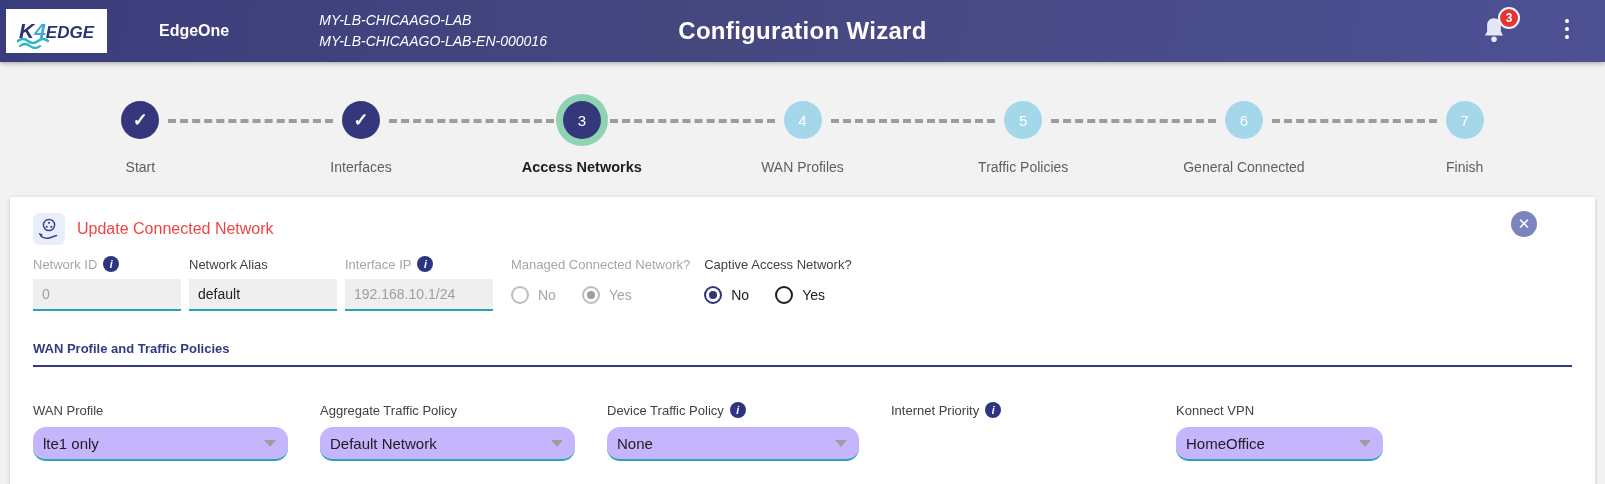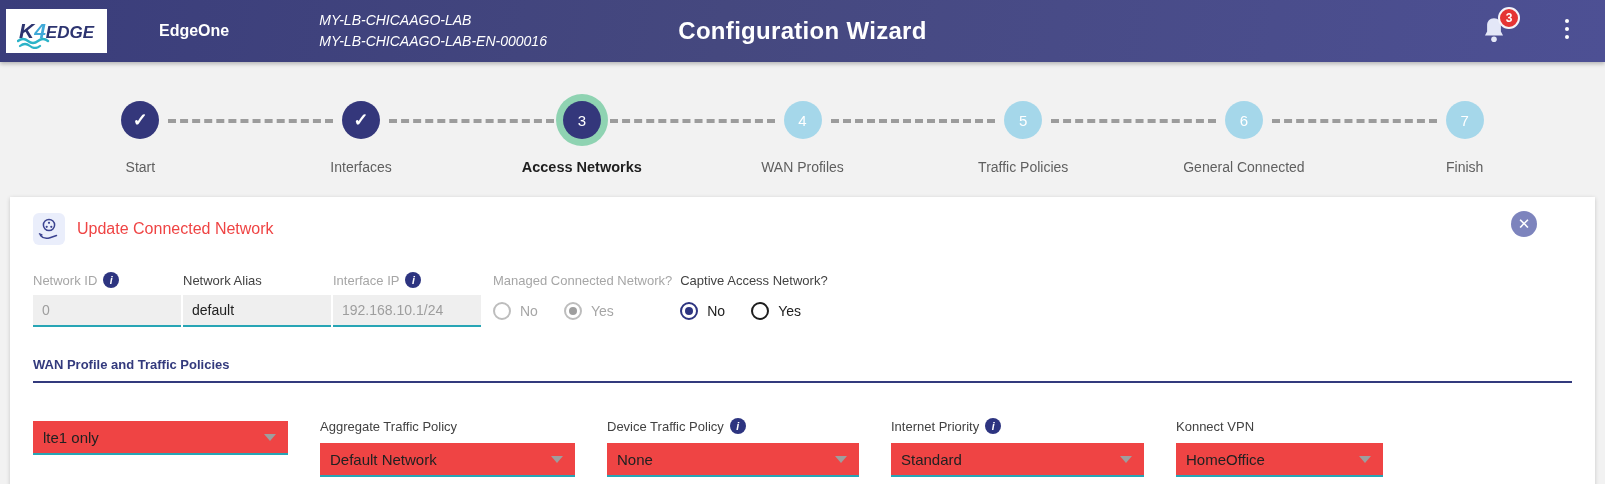--- a/index.html
+++ b/index.html
@@ -47,21 +47,21 @@
   .panel { background:#fff; margin:0 10px; min-height:300px; box-shadow:0 1px 4px rgba(0,0,0,.18);
     padding:16px 23px 30px 23px; position:relative; }
   .panel-header { display:flex; align-items:center; gap:12px; }
   .panel-icon { width:32px; height:32px; background:#eaeefb; border-radius:6px;
     display:flex; align-items:center; justify-content:center; }
   .panel-title { color:#ef4444; font-weight:normal; font-size:16px; }
   .close-btn { position:absolute; right:58px; top:14px; width:26px; height:26px; border-radius:50%;
     background:var(--close-purple,#7d84bd); color:#fff; display:flex; align-items:center; justify-content:center;
     font-size:15px; cursor:pointer; }
 
-  .form-row { display:flex; margin-top:24px; gap:2px; }
+  .form-row { display:flex; margin-top:8px; gap:8px; }
   .field { width:148px; }
   .field-label { font-size:13px; color:#424242; height:22px; display:flex; align-items:center; gap:6px; }
   .field-label.dis { color:#a6a6a6; }
   .info-icon { width:16px; height:16px; border-radius:50%; background:var(--navy,#2d3480); color:#fff;
     font-size:10.5px; font-weight:bold; font-style:italic; display:inline-flex; align-items:center;
     justify-content:center; cursor:pointer; flex:0 0 auto; }
   .text-input { width:100%; height:32px; margin-top:4px; background:#efefef; border:none;
     border-bottom:2px solid var(--accent-teal,#27a5b5); font-size:14px; color:#212121; padding:0 9px;
     font-family:"Liberation Sans", sans-serif; outline:none; }
   .text-input.dis { color:#9e9e9e; }
@@ -76,22 +76,22 @@
   .radio.dis { border-color:#bdbdbd; }
   .radio.dis.checked::after { background:#9e9e9e; }
   .radio-label { font-size:14px; color:#212121; }
   .radio-option.disabled .radio-label { color:#a6a6a6; }
   .radio-option.disabled { cursor:default; }
 
   .section-title { margin-top:30px; color:var(--section-navy,#333a7d); font-weight:bold; font-size:13px;
     padding-bottom:9px; border-bottom:2px solid var(--section-navy,#333a7d); }
 
   .dd-row { display:flex; margin-top:32px; gap:32px; }
-  .dd-box { margin-top:6px; height:34px; background:#ef4444; border-bottom:2px solid var(--accent-teal,#27a5b5);
-    display:flex; align-items:center; justify-content:space-between; padding:0 12px 0 10px; cursor:pointer; }
+  .dd-box { margin-top:6px; height:34px; background:#c4b5fd; border-bottom:2px solid var(--accent-teal,#27a5b5);
+    display:flex; align-items:center; justify-content:space-between; padding:0 12px 0 10px; cursor:pointer;border-radius:13px; }
   .dd-value { font-size:15px; color:#212121; }
   .caret { width:0; height:0; border-left:6px solid transparent; border-right:6px solid transparent;
     border-top:7px solid #9e9e9e; }
 </style>
 </head>
 <body>
 
 <div class="header">
   <div class="logo-box">
     <span class="logo-text">
@@ -221,20 +221,23 @@
           <span class="radio-label">Yes</span>
         </div>
       </div>
     </div>
   </div>
 
   <div class="section-title">WAN Profile and Traffic Policies</div>
 
   <div class="dd-row">
     <div style="width:255px">
+      <div class="field-label">
+        <span>WAN Profile</span>
+      </div>
       <div class="dd-box">
         <span class="dd-value">lte1 only</span>
         <span class="caret"></span>
       </div>
     </div>
     <div style="width:255px">
       <div class="field-label">
         <span>Aggregate Traffic Policy</span>
       </div>
       <div class="dd-box">
@@ -250,24 +253,20 @@
       <div class="dd-box">
         <span class="dd-value">None</span>
         <span class="caret"></span>
       </div>
     </div>
     <div style="width:253px">
       <div class="field-label">
         <span>Internet Priority</span>
         <span class="info-icon">i</span>
       </div>
-      <div class="dd-box">
-        <span class="dd-value">Standard</span>
-        <span class="caret"></span>
-      </div>
     </div>
     <div style="width:207px">
       <div class="field-label">
         <span>Konnect VPN</span>
       </div>
       <div class="dd-box">
         <span class="dd-value">HomeOffice</span>
         <span class="caret"></span>
       </div>
     </div>

